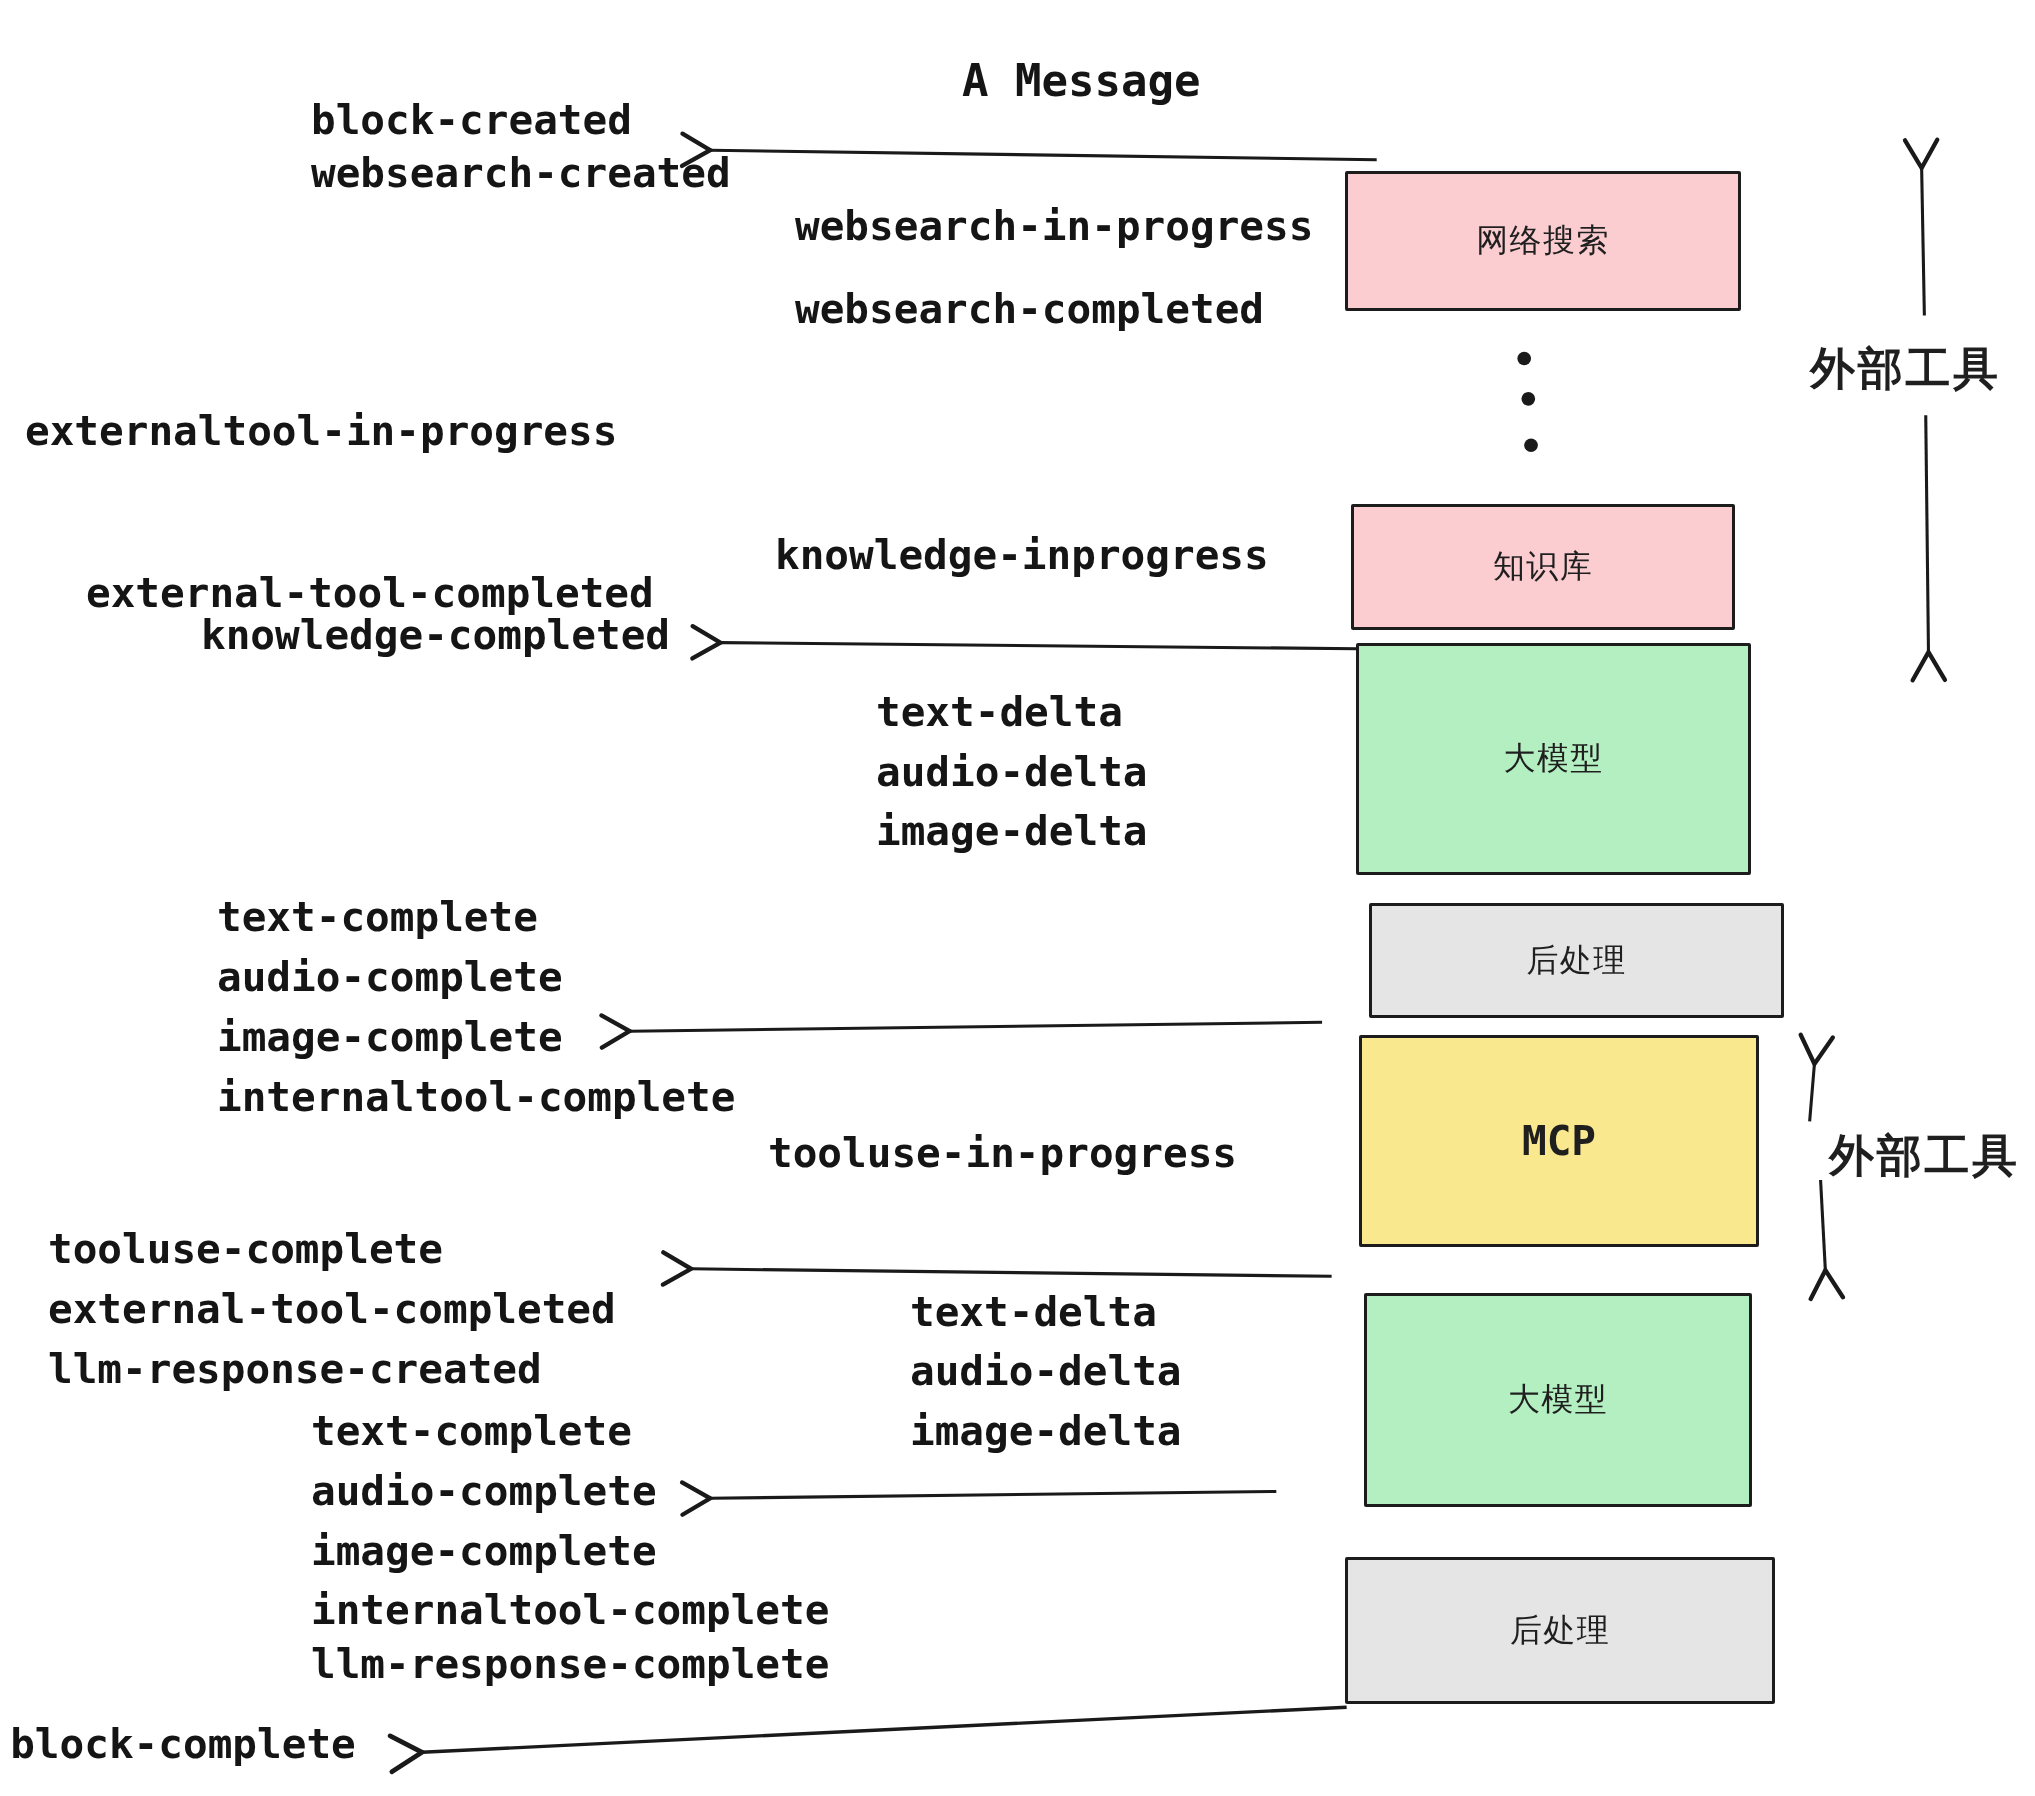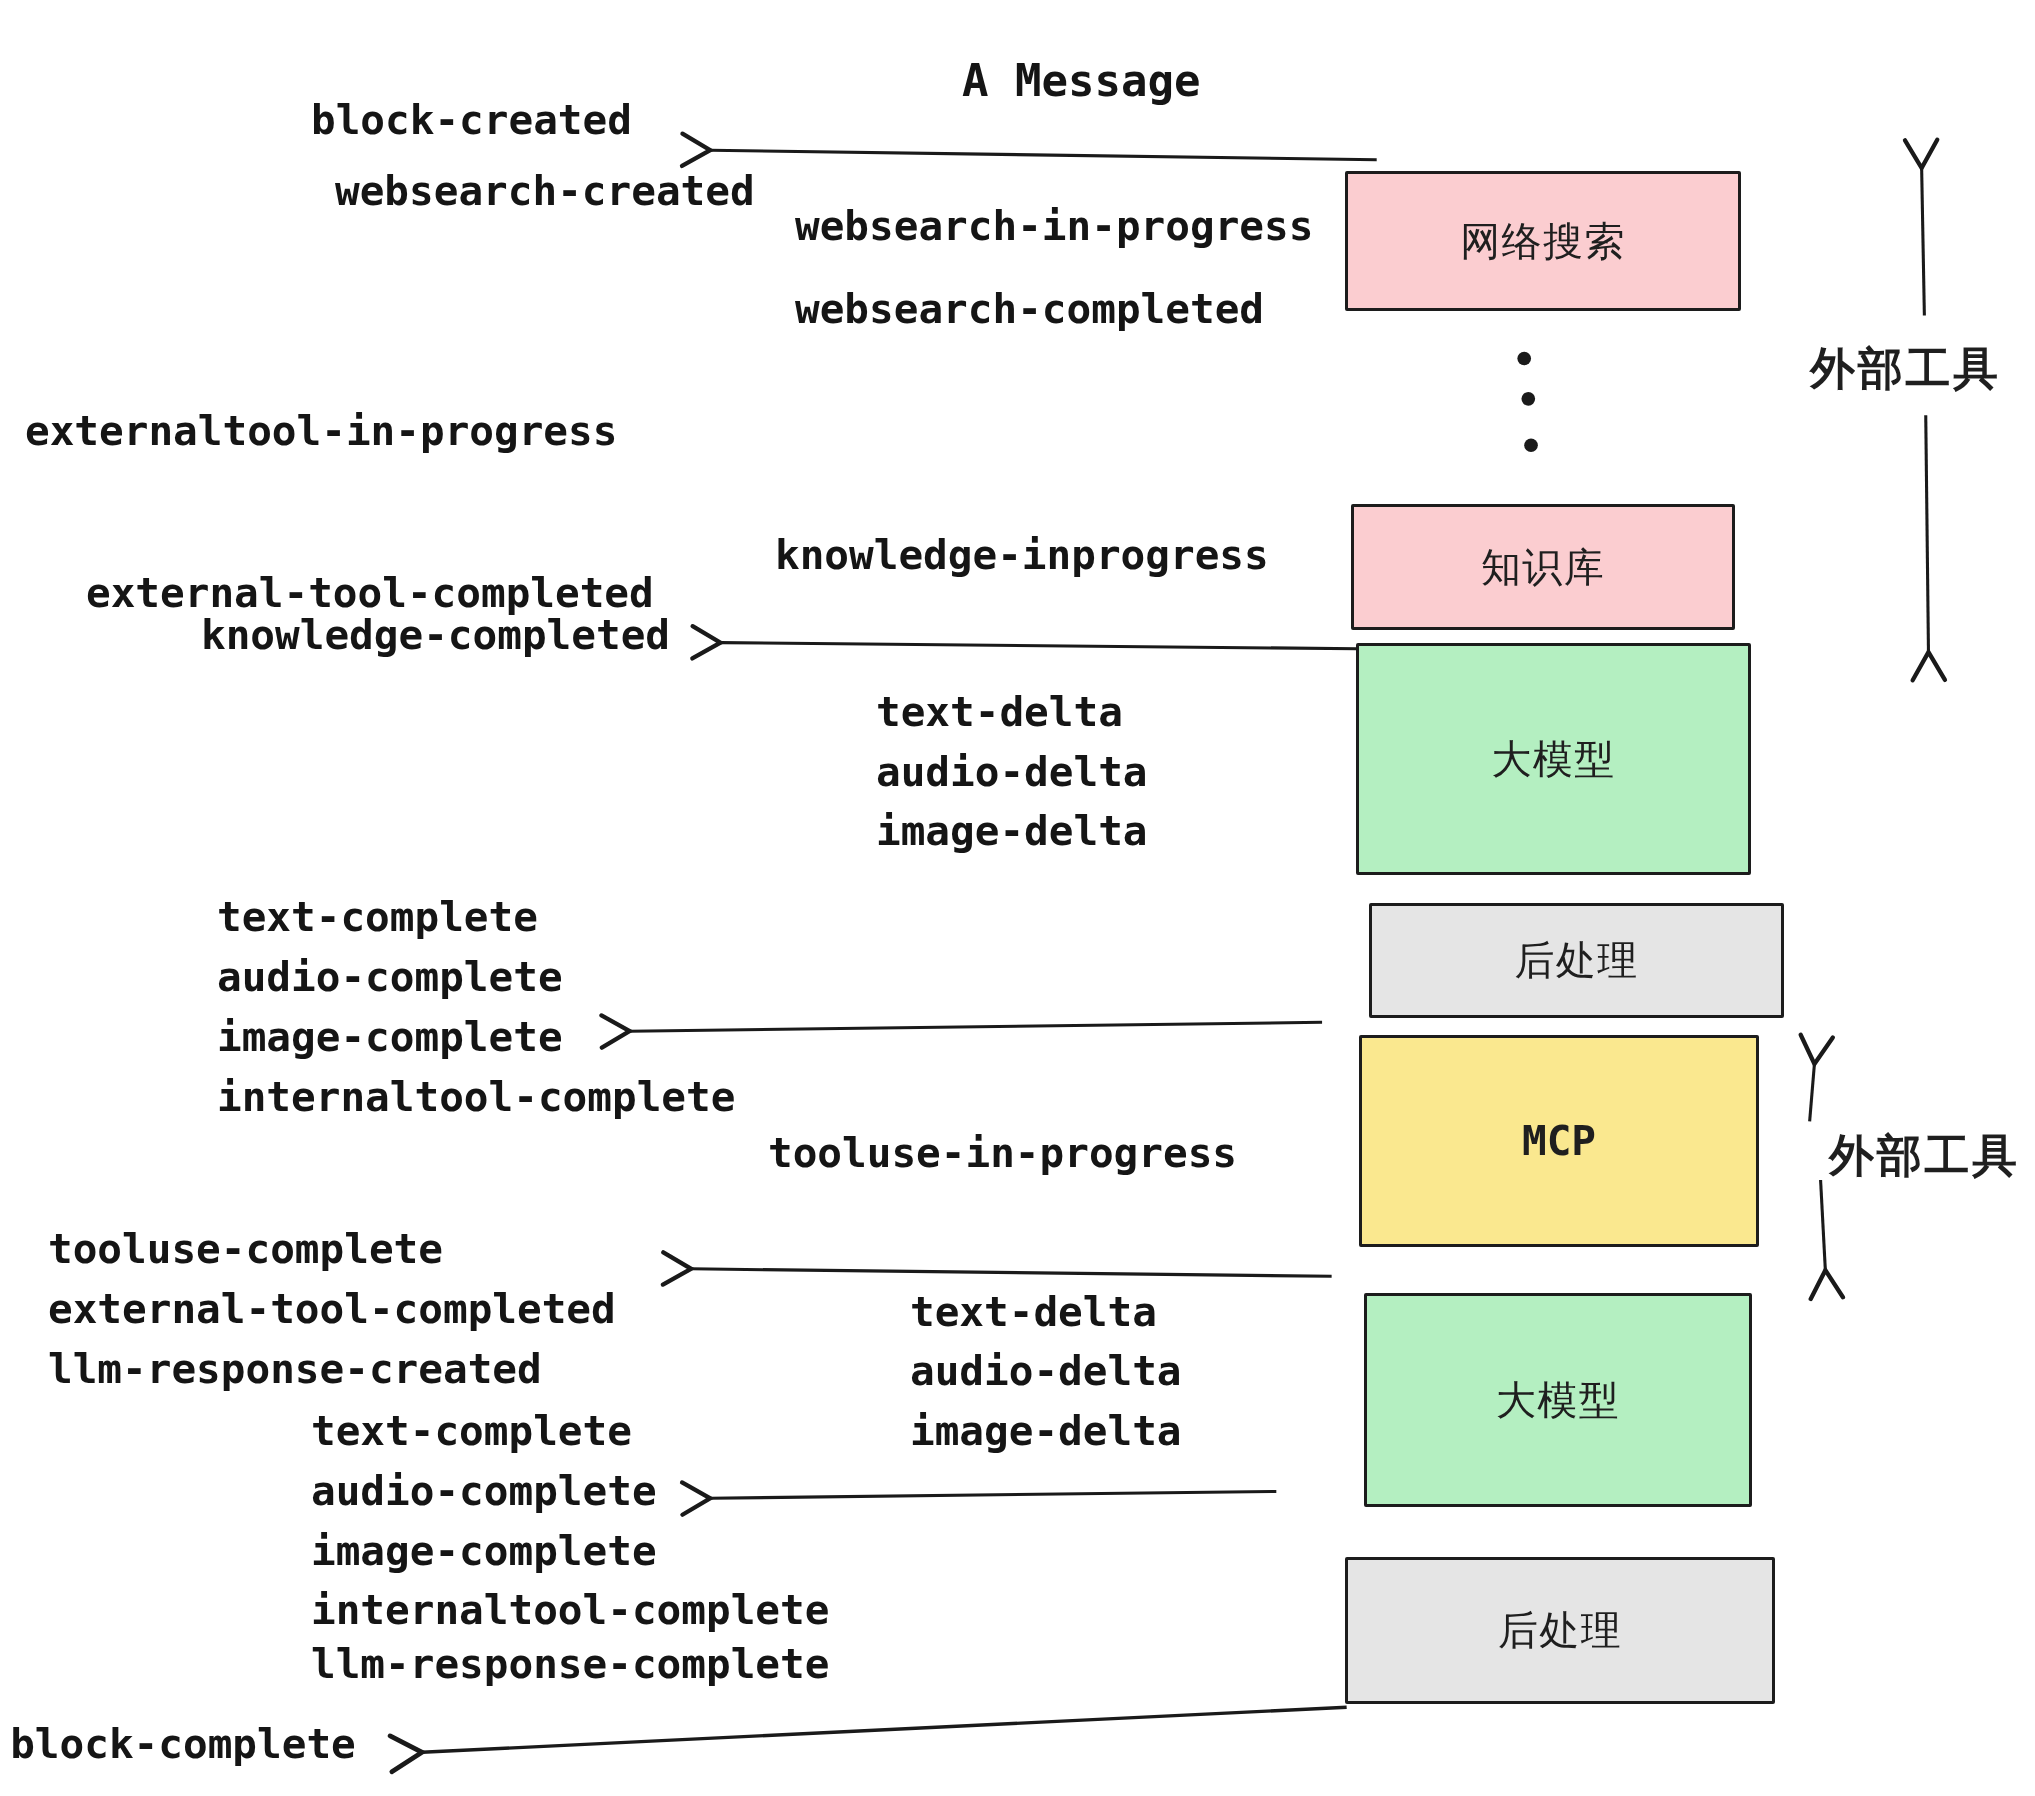--- a/index.html
+++ b/index.html
@@ -31,21 +31,21 @@
     position:absolute;
     border:3.4px solid #1c1c1c;
     border-radius:2px;
     display:flex;
     align-items:center;
     justify-content:center;
     box-sizing:border-box;
   }
   .box .blabel{
     font-family:Liberation Mono, monospace;
-    font-size:40px;
+    font-size:32px;
     color:#1f1f1f;
     letter-spacing:1.4px;
   }
   .box .blabel.mono{
     font-family:"DejaVu Sans Mono", monospace;
     font-weight:bold;
     font-size:41px;
     letter-spacing:0;
   }
   .fill-pink{background:#fbcdd0;}
@@ -64,21 +64,21 @@
   svg#overlay{position:absolute;left:0;top:0;pointer-events:none;}
 </style>
 </head>
 <body>
 
 <div id="canvas">
 
   <div class="title" style="left:962px;top:15px;">A Message</div>
 
   <div class="ev" style="left:311px;top:99px;">block-created</div>
-  <div class="ev" style="left:311px;top:170px;margin-left:24px;">websearch-created</div>
+  <div class="ev" style="left:311px;top:152px;">websearch-created</div>
   <div class="ev" style="left:795px;top:288px;">websearch-completed</div>
   <div class="ev" style="left:795px;top:205px;">websearch-in-progress</div>
   <div class="ev" style="left:19px;top:410px;margin-left:6px;">externaltool-in-progress</div>
   <div class="ev" style="left:775px;top:534px;">knowledge-inprogress</div>
   <div class="ev" style="left:86px;top:572px;">external-tool-completed</div>
   <div class="ev" style="left:201px;top:614px;">knowledge-completed</div>
   <div class="ev" style="left:876px;top:691px;">text-delta</div>
   <div class="ev" style="left:876px;top:751px;">audio-delta</div>
   <div class="ev" style="left:876px;top:810px;">image-delta</div>
   <div class="ev" style="left:217px;top:896px;">text-complete</div>

